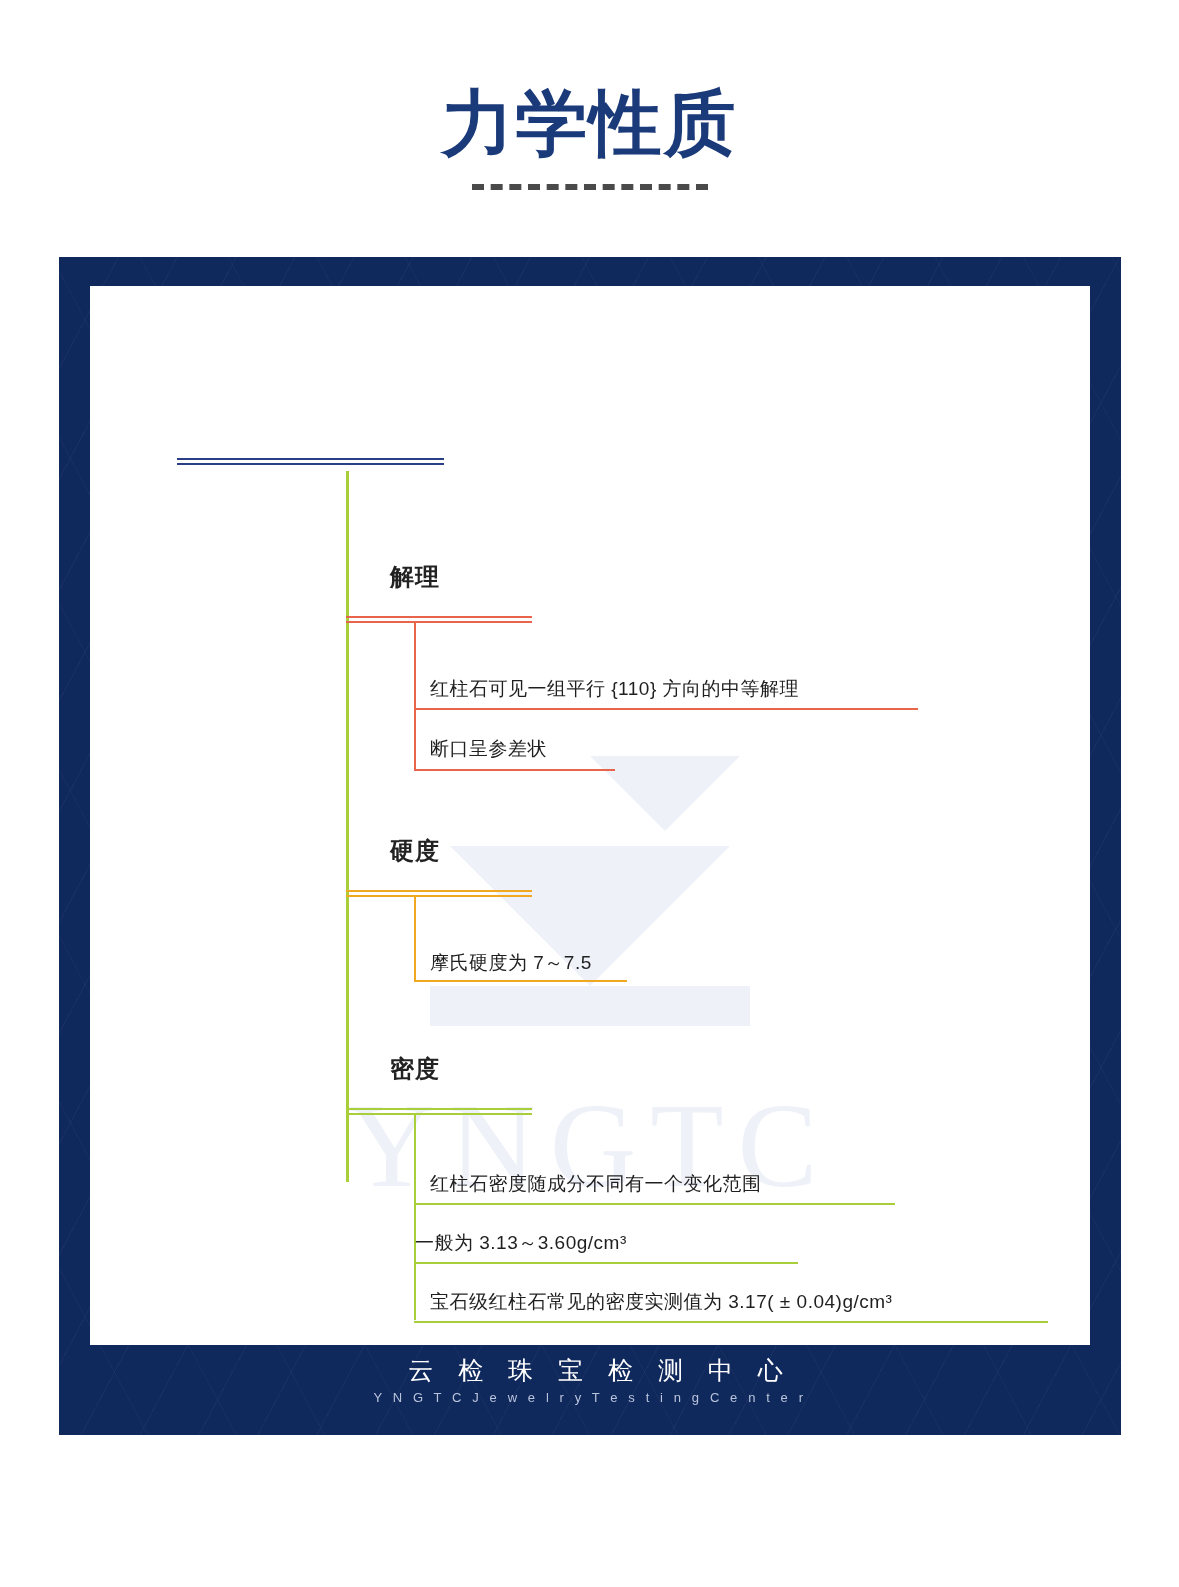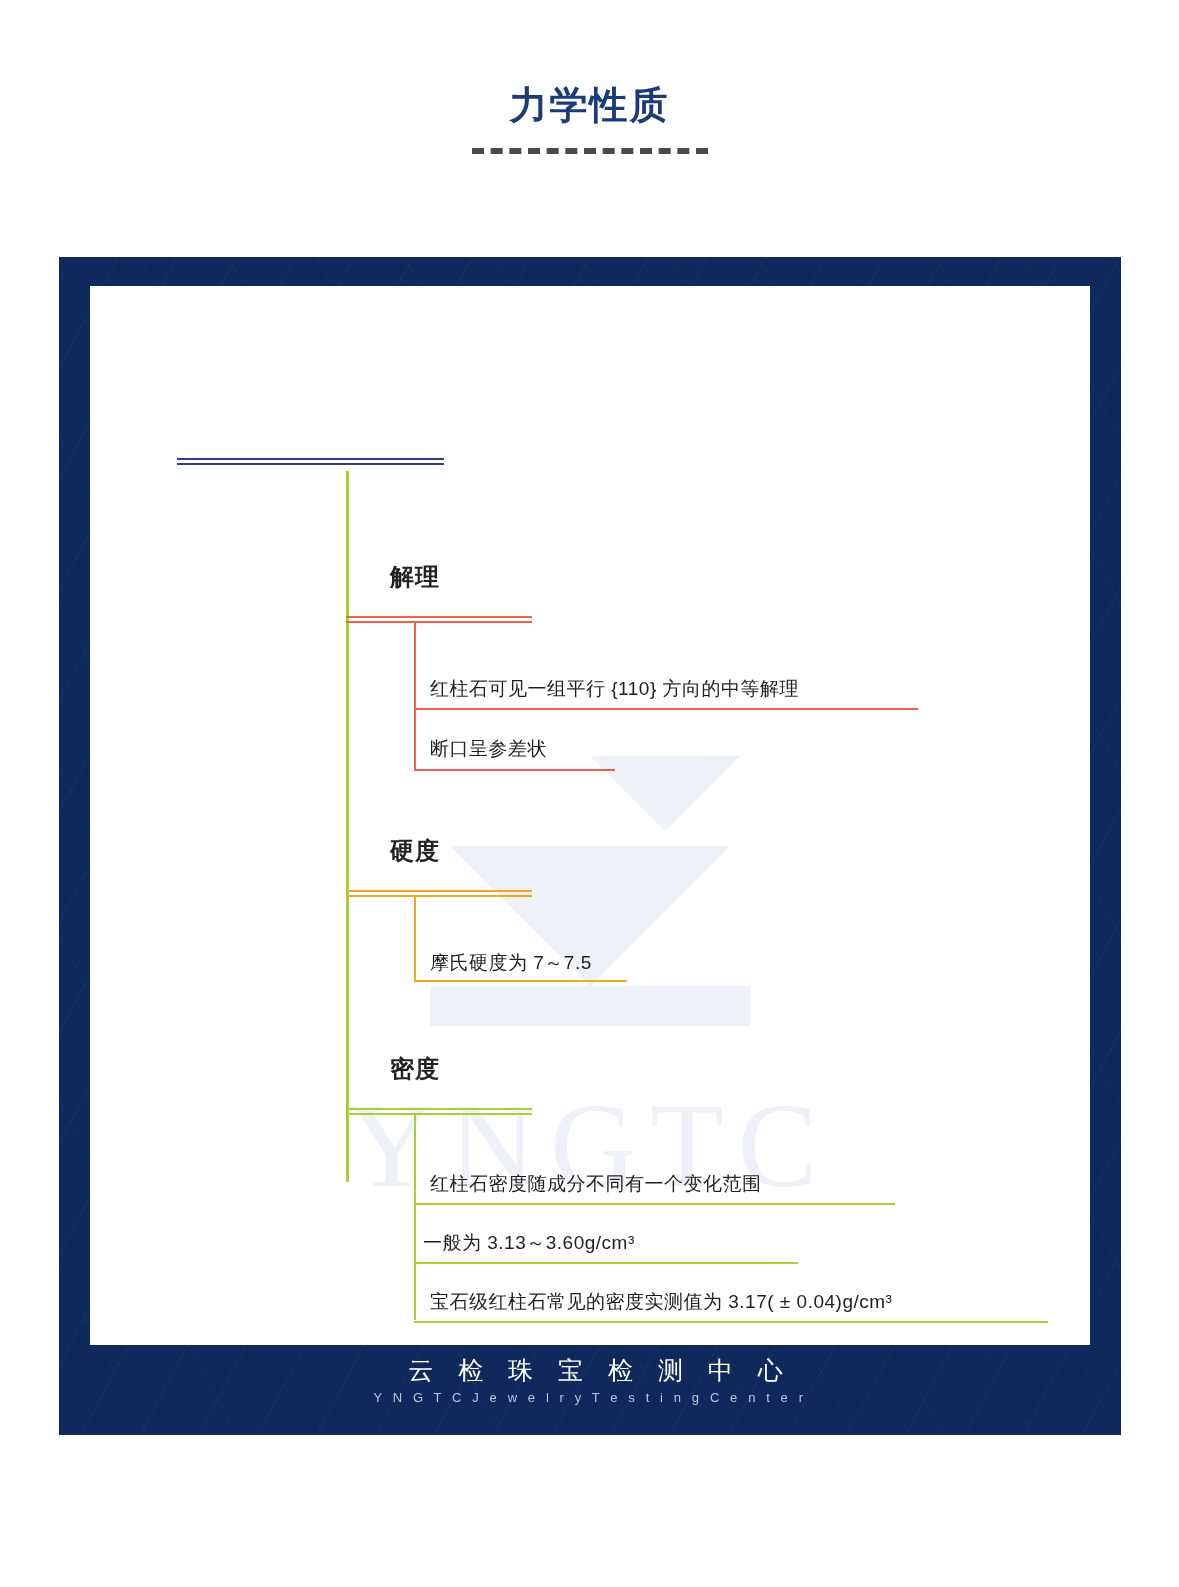--- a/index.html
+++ b/index.html
@@ -17,21 +17,21 @@
 
   
   .page-title-wrap {
     position: absolute;
     top: 86px;
     left: 0;
     width: 1179px;
     text-align: center;
   }
   .page-title {
-    font-size: 38px;
+    font-size: 72px;
     font-weight: bold;
     color: #1b3a7a;
     letter-spacing: 2px;
     line-height: 1.05;
   }
   .title-rule {
     width: 236px;
     height: 0;
     margin: 22px auto 0 auto;
     border-top: 6px dashed #4a4a4a;
@@ -212,21 +212,21 @@
     </div>
 
     <div class="branch">
       <div class="branch-label" style="left:300px; top:767px;">密度</div>
       <div class="branch-rule" style="left:256px; top:822px; width:186px; border-top:2px solid #a8ce3a; border-bottom:2px solid #a8ce3a;"></div>
       <div class="v-connector" style="left:324px; top:829px; height:205px; background:#a8ce3a;"></div>
 
       <div class="leaf" style="left:340px; top:885px;">红柱石密度随成分不同有一个变化范围</div>
       <div class="leaf-rule" style="left:324px; top:917px; width:481px; background:#a8ce3a;"></div>
 
-      <div class="leaf" style="left:333px; top:944px;">一般为 3.13～3.60g/cm³</div>
+      <div class="leaf" style="left:325px; top:944px;">一般为 3.13～3.60g/cm³</div>
       <div class="leaf-rule" style="left:324px; top:976px; width:384px; background:#a8ce3a;"></div>
 
       <div class="leaf" style="left:340px; top:1003px;">宝石级红柱石常见的密度实测值为 3.17( ± 0.04)g/cm³</div>
       <div class="leaf-rule" style="left:324px; top:1035px; width:634px; background:#a8ce3a;"></div>
     </div>
 
   </div>
 
   <div class="footer">
     <div class="footer-cn">云 检 珠 宝 检 测 中 心</div>

